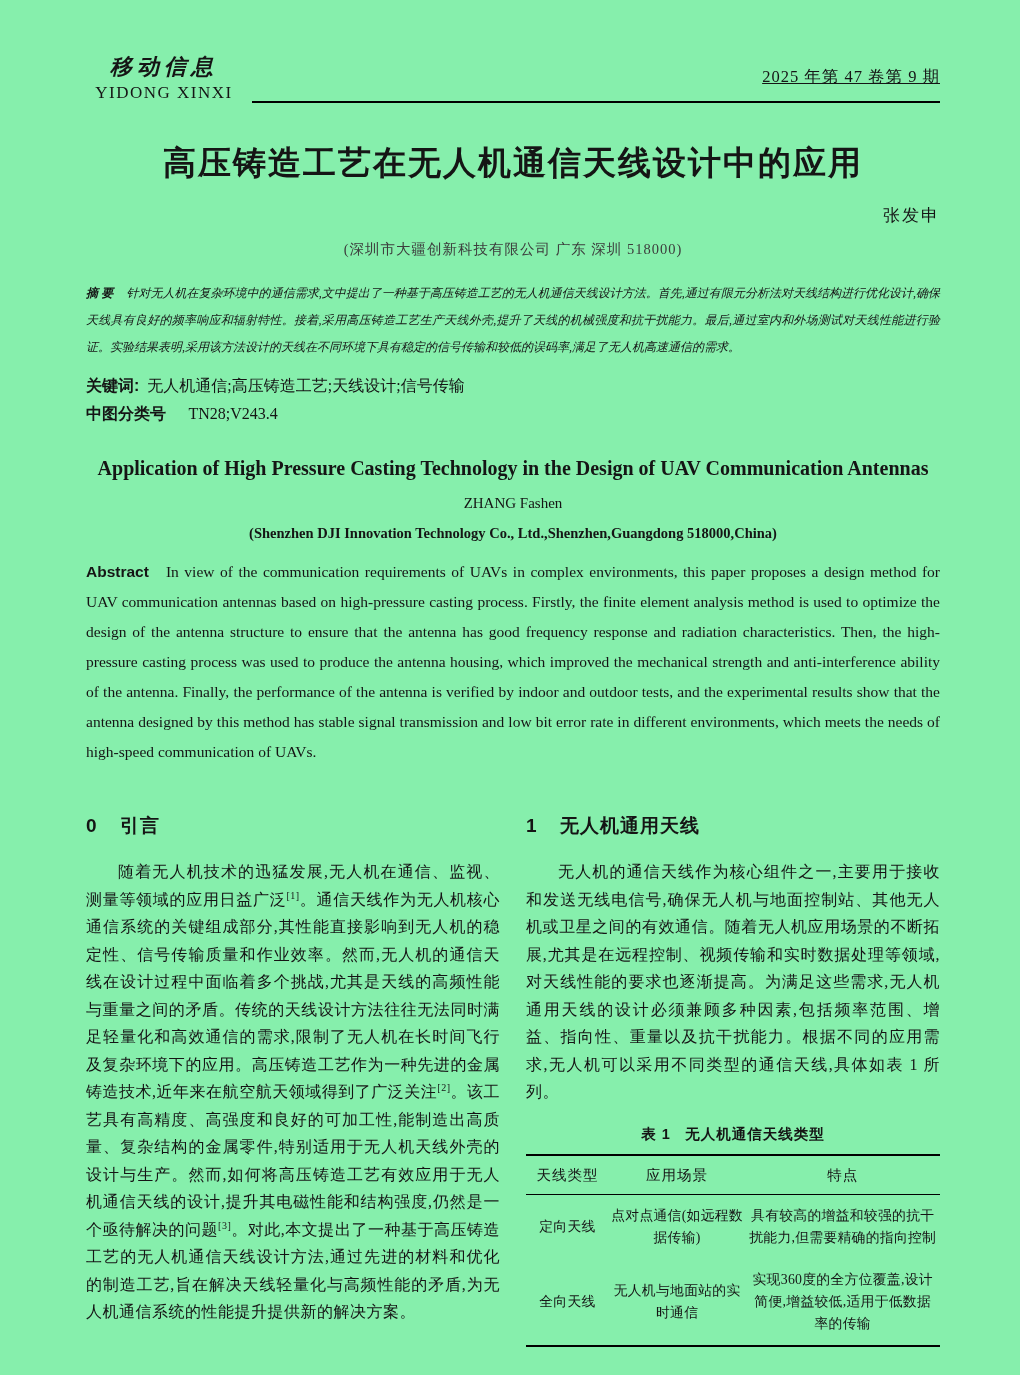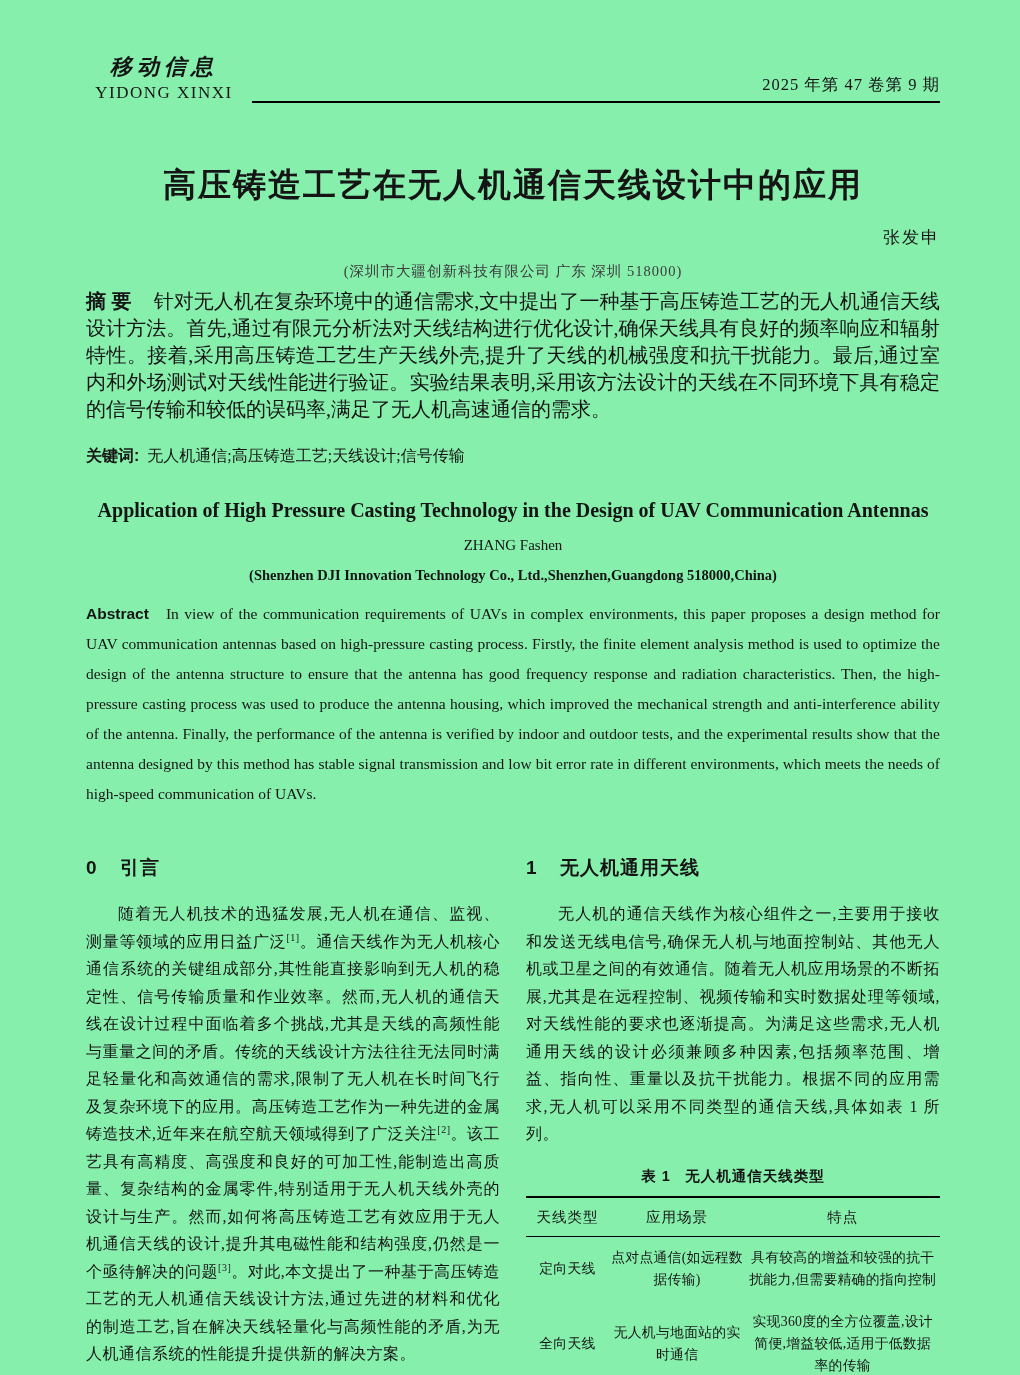--- a/index.html
+++ b/index.html
@@ -9,27 +9,27 @@
     background:#86efac; color:#151515;
     font-family:"Liberation Serif","DejaVu Serif",serif;
     position:relative; overflow:hidden;
   }
   
   .header { display:flex; align-items:flex-end; }
   .logo { width:156px; text-align:center; flex:none; }
   .logo-cn { font-family:"DejaVu Serif","Liberation Serif",serif; font-style:italic; font-weight:bold; font-size:22px; letter-spacing:5px; }
   .logo-en { font-size:17px; letter-spacing:1.5px; margin-top:1px; }
   .header-rule { flex:1; margin-left:10px; border-bottom:2.5px solid #000; display:flex; justify-content:flex-end; }
-  .header-issue { font-size:16.5px; padding-bottom:5px; letter-spacing:1px; }
+  .header-issue { font-size:16.5px; padding-bottom:13px; letter-spacing:1px;text-decoration:underline; }
   
-  .title-cn { margin-top:60px; text-align:center; font-family:"Liberation Sans","DejaVu Sans",sans-serif; font-weight:bold; font-size:33px; letter-spacing:2px; }
+  .title-cn { margin-top:38px; text-align:center; font-family:"Liberation Sans","DejaVu Sans",sans-serif; font-weight:bold; font-size:33px; letter-spacing:2px; }
   .author-cn { margin-top:18px; text-align:right; font-size:17px; letter-spacing:2px; }
   .affil-cn { margin-top:13px; text-align:center; font-size:14.5px; color:#3c3c3c; letter-spacing:1px; }
   
-  .abs-cn { margin-top:7px; font-size:20px; line-height:27px; text-align:justify; }
+  .abs-cn { margin-top:21px; font-size:12px; line-height:27px; text-align:justify;font-style:italic; }
   .b-label { font-family:"Liberation Sans","DejaVu Sans",sans-serif; font-weight:bold; }
   .kw-line, .clc-line { font-size:16px; line-height:26px; margin-top:2px; }
   .label-gap { display:inline-block; width:1.1em; }
   .label-gap-wide { display:inline-block; width:1.4em; }
   
   .title-en { margin-top:30px; text-align:center; font-weight:bold; font-size:20px; }
   .author-en { margin-top:15px; text-align:center; font-size:15px; }
   .affil-en { margin-top:13px; text-align:center; font-size:14.5px;font-weight:bold; }
   .abs-en { margin-top:15px; font-size:15.5px; line-height:30px; text-align:justify; }
   .kw-en { font-size:15.5px; line-height:30px; }
@@ -62,20 +62,21 @@
       <span class="header-issue">2025 年第 47 卷第 9 期</span>
     </div>
   </div>
 
   <div class="title-cn">高压铸造工艺在无人机通信天线设计中的应用</div>
   <div class="author-cn">张发申</div>
   <div class="affil-cn">(深圳市大疆创新科技有限公司 广东 深圳 518000)</div>
 
   <p class="abs-cn"><span class="b-label">摘 要</span><span class="label-gap"></span><span>针对无人机在复杂环境中的通信需求,文中提出了一种基于高压铸造工艺的无人机通信天线设计方法。首先,通过有限元分析法对天线结构进行优化设计,确保天线具有良好的频率响应和辐射特性。接着,采用高压铸造工艺生产天线外壳,提升了天线的机械强度和抗干扰能力。最后,通过室内和外场测试对天线性能进行验证。实验结果表明,采用该方法设计的天线在不同环境下具有稳定的信号传输和较低的误码率,满足了无人机高速通信的需求。</span></p>
   <div class="kw-line"><span class="b-label">关键词:</span><span class="label-gap" style="width:0.5em"></span><span>无人机通信;高压铸造工艺;天线设计;信号传输</span></div>
+  <div class="clc-line"><span class="b-label">中图分类号</span><span class="label-gap-wide"></span><span>TN28;V243.4</span></div>
 
   <div class="title-en">Application of High Pressure Casting Technology in the Design of UAV Communication Antennas</div>
   <div class="author-en">ZHANG Fashen</div>
   <div class="affil-en">(Shenzhen DJI Innovation Technology Co., Ltd.,Shenzhen,Guangdong 518000,China)</div>
 
   <p class="abs-en"><span class="b-label">Abstract</span><span class="label-gap"></span><span>In view of the communication requirements of UAVs in complex environments, this paper proposes a design method for UAV communication antennas based on high-pressure casting process. Firstly, the finite element analysis method is used to optimize the design of the antenna structure to ensure that the antenna has good frequency response and radiation characteristics. Then, the high-pressure casting process was used to produce the antenna housing, which improved the mechanical strength and anti-interference ability of the antenna. Finally, the performance of the antenna is verified by indoor and outdoor tests, and the experimental results show that the antenna designed by this method has stable signal transmission and low bit error rate in different environments, which meets the needs of high-speed communication of UAVs.</span></p>
 
   <div class="columns">
 
     <div class="col">

